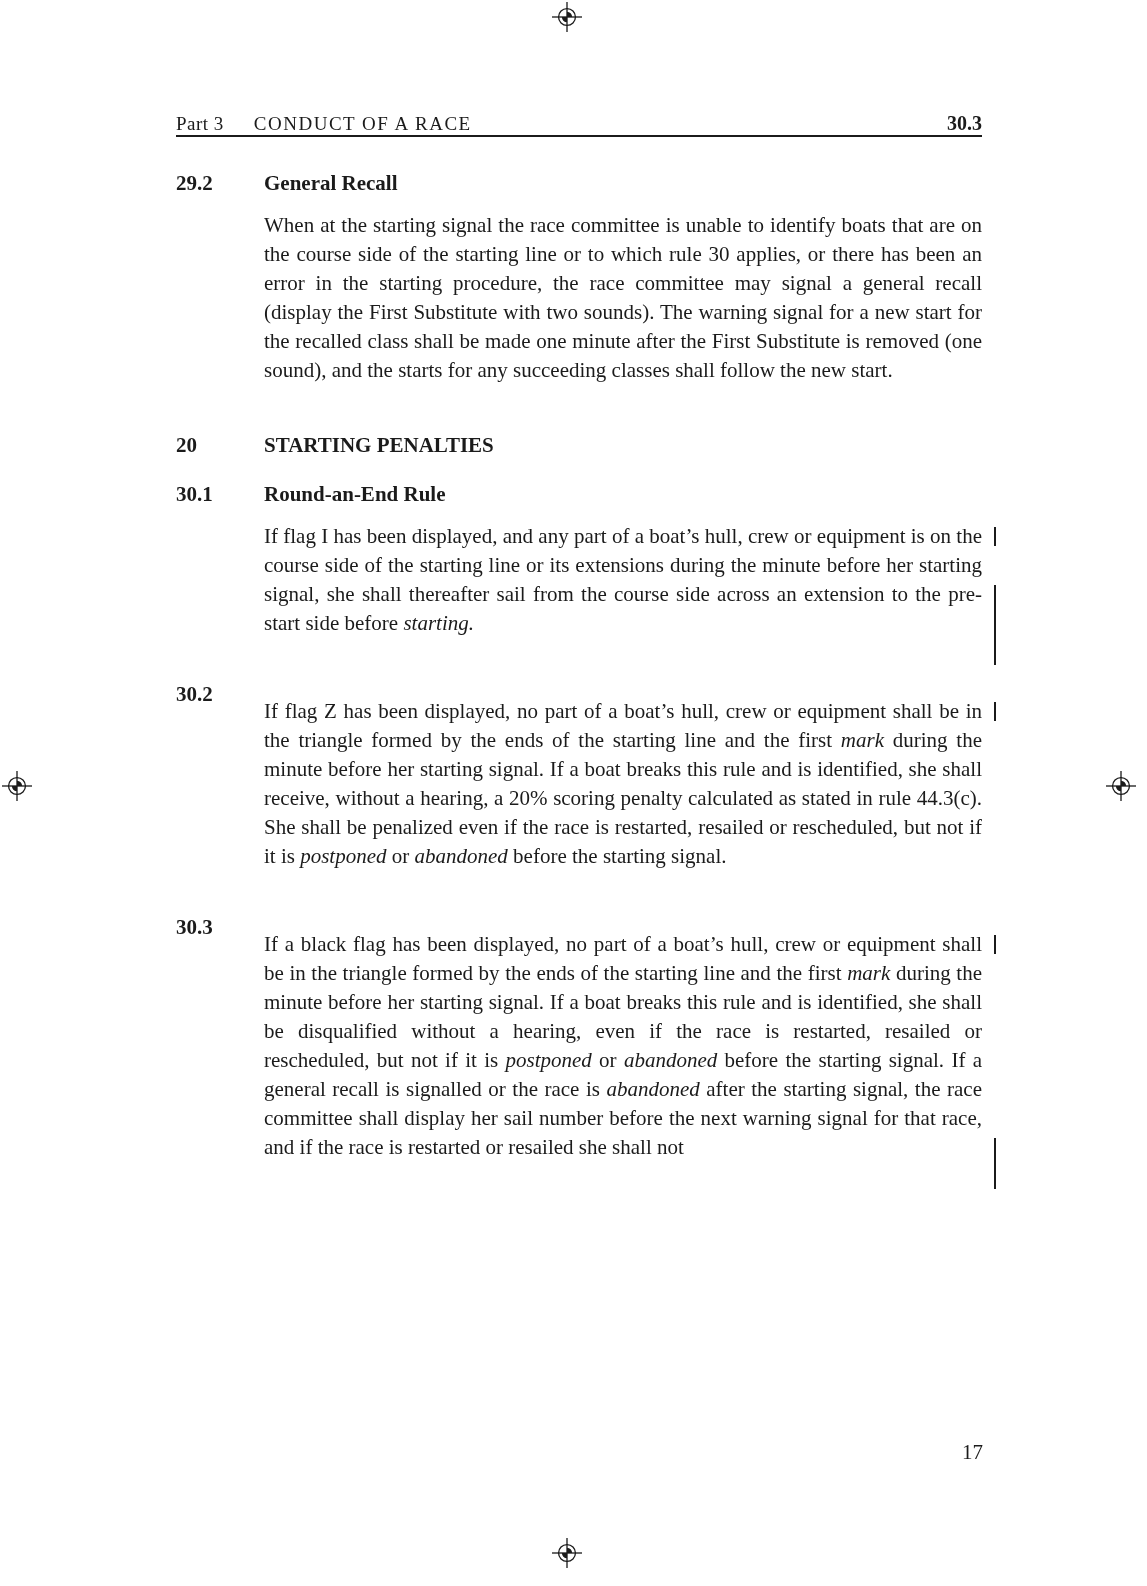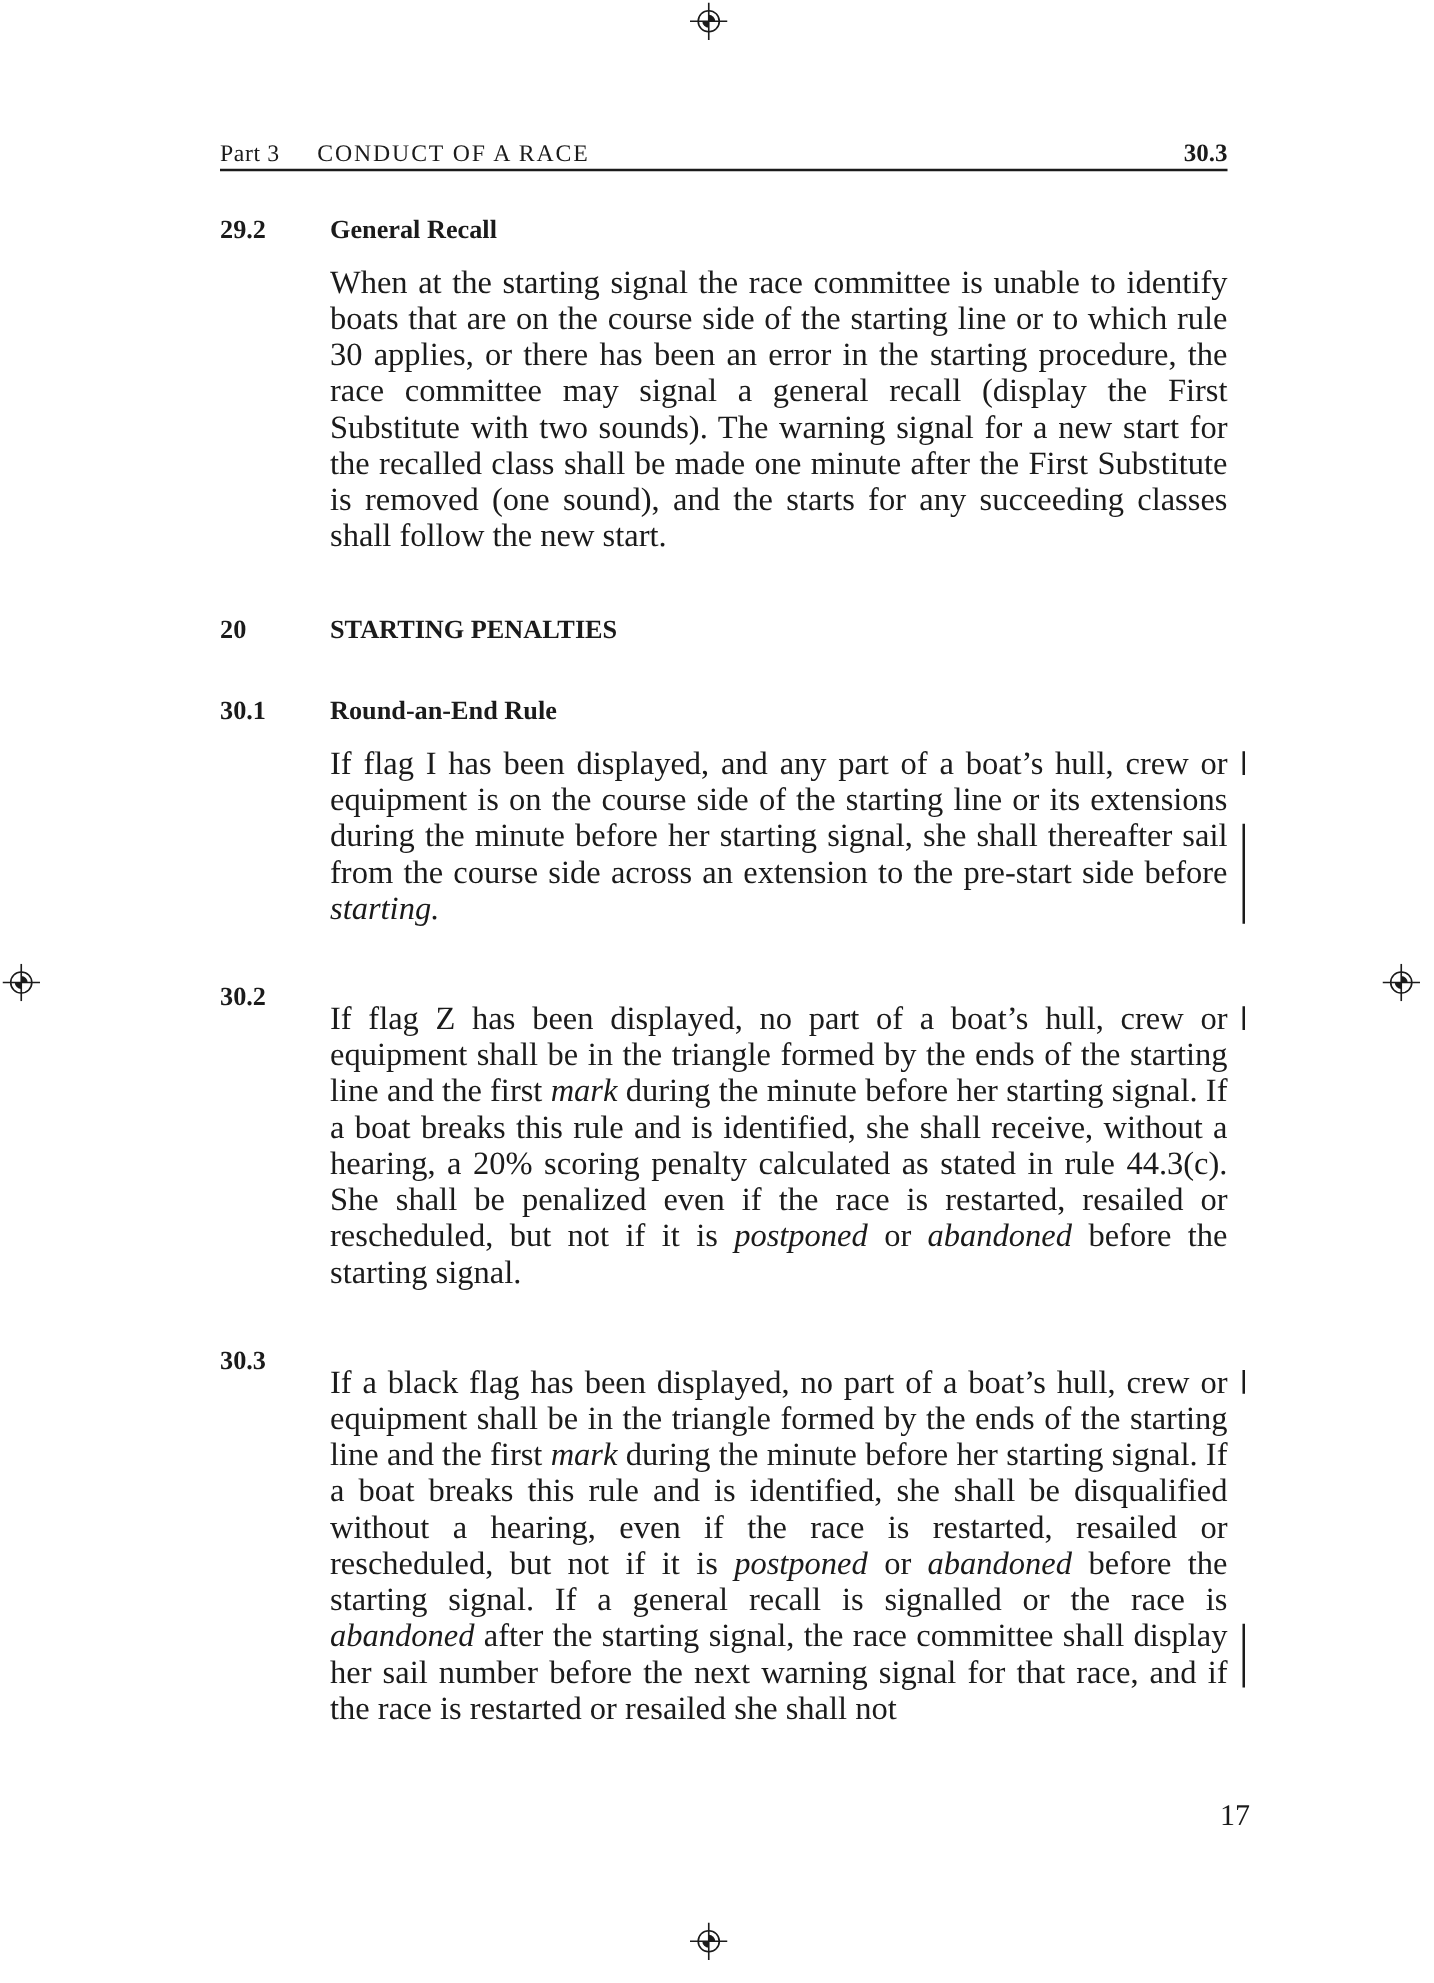--- a/index.html
+++ b/index.html
@@ -35,42 +35,42 @@
   .part-title { margin-left: 30px; letter-spacing: 1.5px; }
   .corner-ref { font-weight: bold; font-size: 20px; }
 
   .section { display: flex; justify-content: center; }
   .sec-num  { width: 88px; flex-shrink: 0; font-weight: bold; font-size: 21px; }
   .sec-main { flex: 1; min-width: 0; }
   .sec-title { font-weight: bold; font-size: 21px; }
 
   .s-first   { margin-top: 34px; }
   .s-major   { margin-top: 48px; }
-  .s-sub     { margin-top: 40px; }
+  .s-sub     { margin-top: 24px; }
   .s-rule    { margin-top: 44px; }
 
   .para {
     position: relative;
     margin-top: 15px;
-    font-size: 26px;
+    font-size: 21px;
     line-height: 29px;
     text-align: justify;
   }
   .para .it { font-style: italic; }
 
   
   .cbar { position: absolute; right: -14px; width: 2px; background: #1b1b1b; }
   .cb-l1      { top: 5px;   height: 19px; }
   .cb-301-b   { top: 63px;  height: 80px; }
   .cb-303-end { top: 208px; height: 51px; }
 
   .page-number {
     position: absolute;
-    right: 147px; top: 1440px;
-    font-size: 24px;
+    right: 164px; top: 1440px;
+    font-size: 21px;
   }
 </style>
 </head>
 <body>
 
 <div class="page">
 
   <div class="regmark reg-top">
     <svg viewBox="0 0 32 32">
         <line x1="16" y1="0" x2="16" y2="32" stroke="#1b1b1b" stroke-width="1.4"></line>

